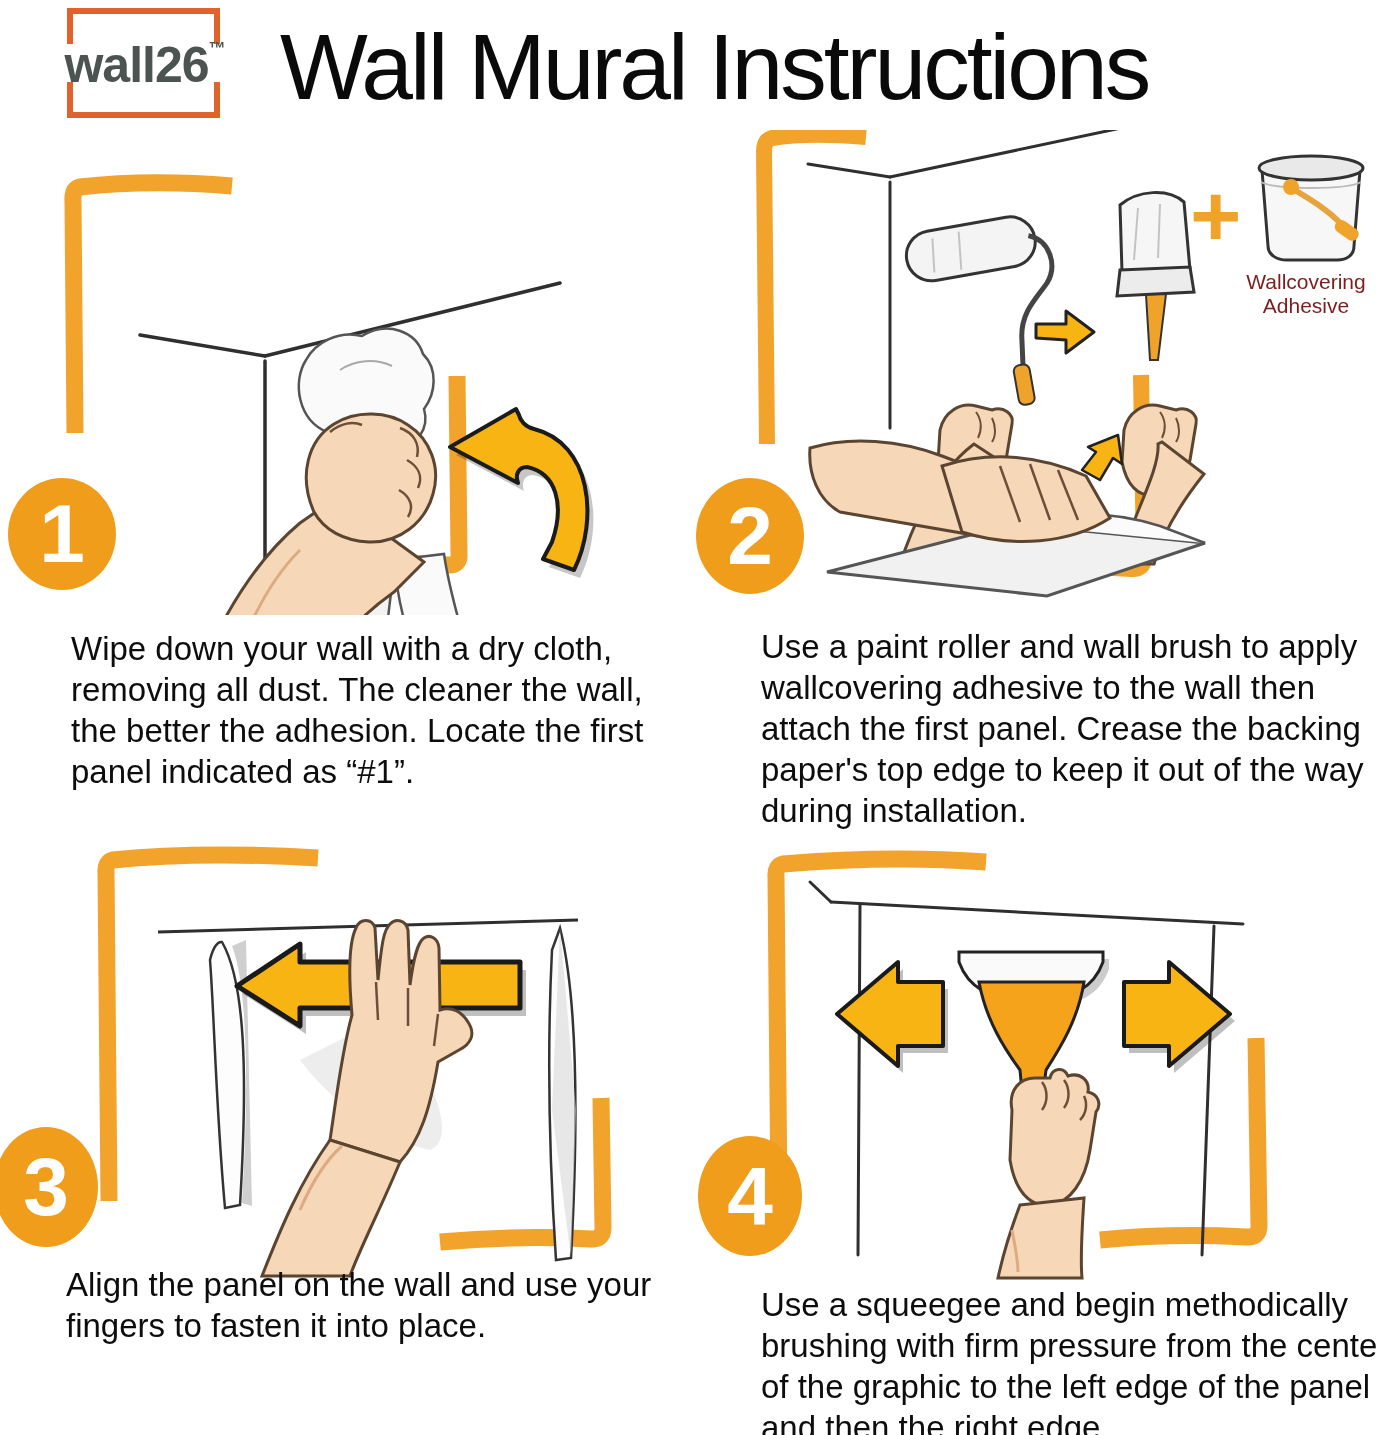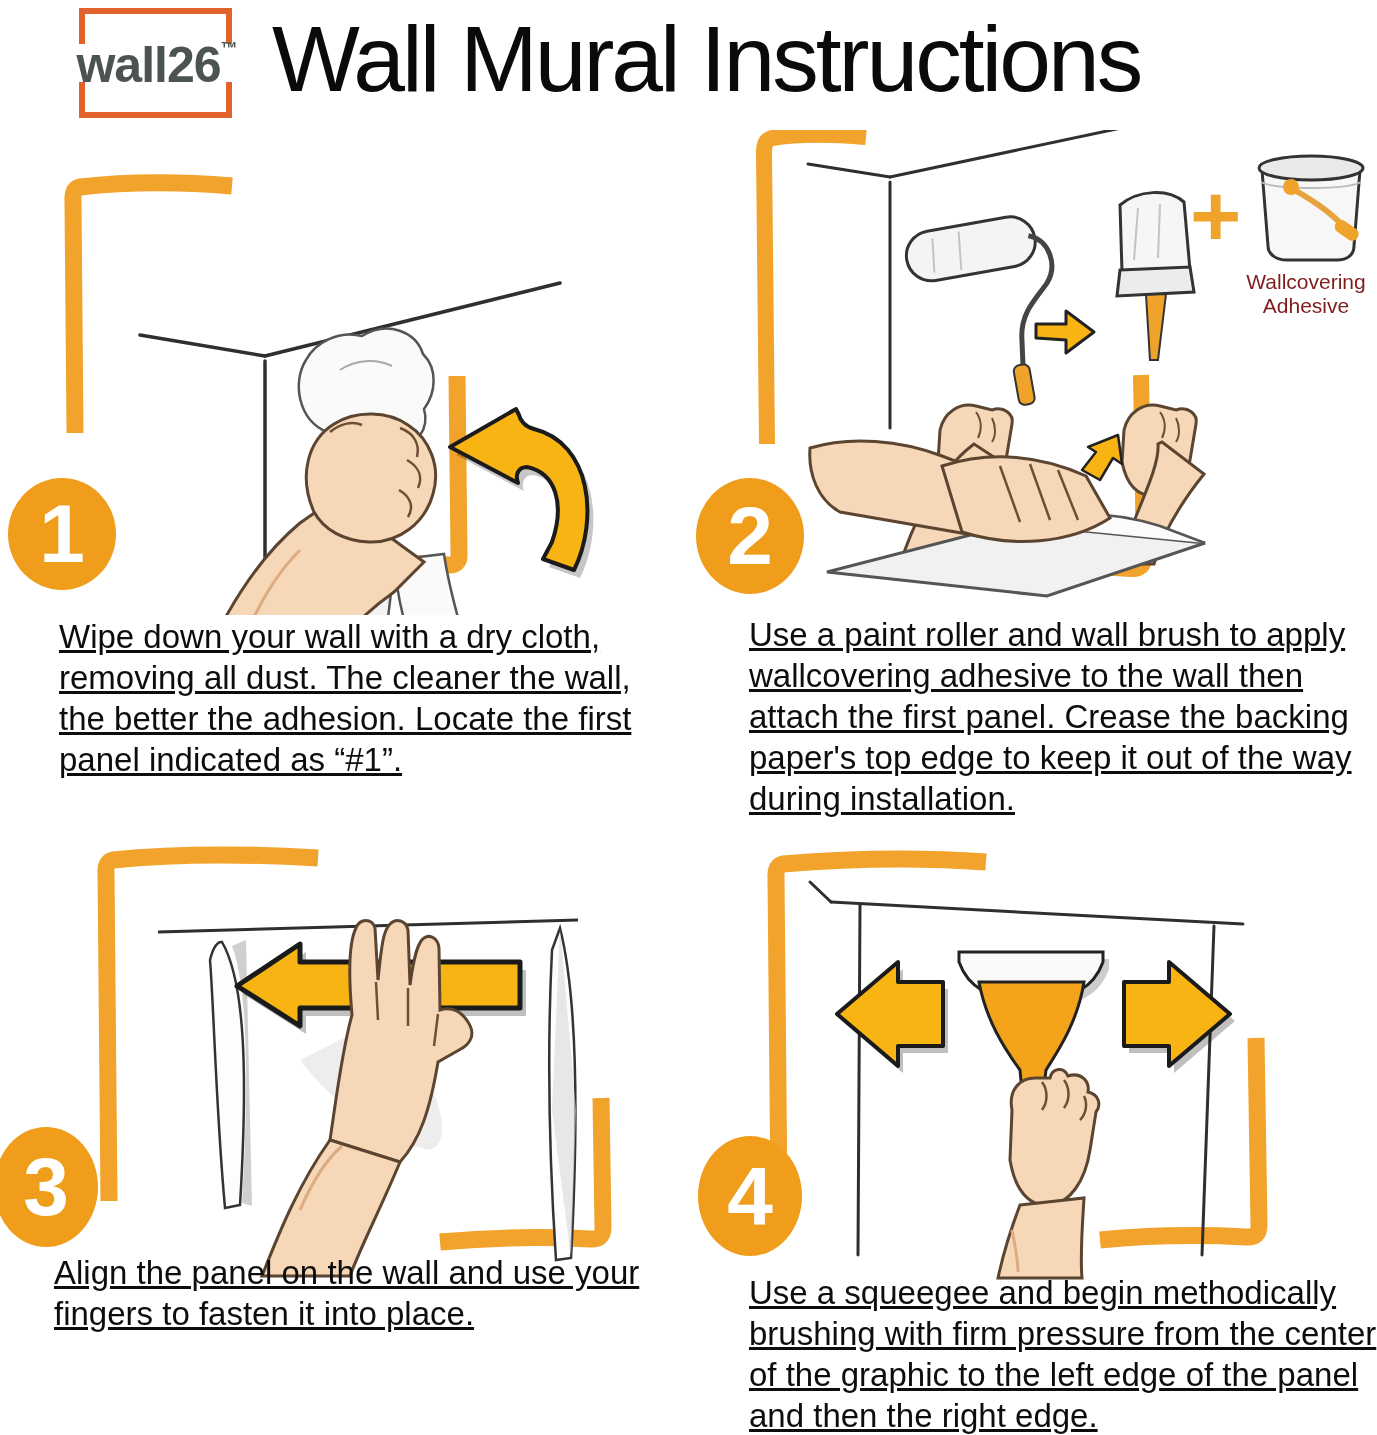--- a/index.html
+++ b/index.html
@@ -1,37 +1,37 @@
 <!DOCTYPE html>
 <html><head>
 <meta charset="utf-8">
 <style>
   html,body{margin:0;padding:0;background:#ffffff;}
   .canvas{
     position:relative;width:1377px;height:1435px;background:#ffffff;overflow:hidden;
     font-family:"Liberation Sans","DejaVu Sans",sans-serif;color:#0d0d0d;
   }
   
-  .logo{position:absolute;left:79px;top:8px;width:153px;height:110px;}
+  .logo{position:absolute;left:67px;top:8px;width:153px;height:110px;}
   .logo .frame-top{position:absolute;left:0;top:0;width:141px;height:30px;
     border-top:6px solid #E2622C;border-left:6px solid #E2622C;border-right:6px solid #E2622C;}
   .logo .frame-bottom{position:absolute;left:0;bottom:0;width:141px;height:30px;
     border-bottom:6px solid #E2622C;border-left:6px solid #E2622C;border-right:6px solid #E2622C;}
   .logo .logo-text{position:absolute;left:-28px;top:28px;width:212px;text-align:center;
     font-size:50px;font-weight:700;letter-spacing:-1px;color:#4b5450;white-space:nowrap;}
   .logo .logo-text sup{font-size:17px;font-weight:700;vertical-align:28px;letter-spacing:0;}
-  .title{position:absolute;left:268px;top:2px;margin:4px;font-size:93px;font-weight:400;
+  .title{position:absolute;left:268px;top:2px;margin:12px;font-size:93px;font-weight:400;
     letter-spacing:-3px;color:#0a0a0a;white-space:nowrap;}
   
   .step{position:absolute;}
   .step svg{position:absolute;left:0;top:0;display:block;}
   .badge{position:absolute;background:#F09D1C;color:#ffffff;border-radius:50%;
     display:flex;align-items:center;justify-content:center;
     font-weight:700;font-size:82px;line-height:1;}
-  .steptext{position:absolute;margin:4px;font-size:33px;line-height:41px;color:#0d0d0d;text-decoration:underline;}
+  .steptext{position:absolute;margin:16px;font-size:33px;line-height:41px;color:#0d0d0d;}
   .adhesive-label{position:absolute;text-align:center;font-size:21px;line-height:24px;color:#7f1d1d;}
   .plus{position:absolute;color:#F0A32A;font-size:88px;font-weight:700;line-height:1;}
 </style>
 </head>
 <body>
 
 <div class="canvas">
 
   <div>
     <div class="logo">

